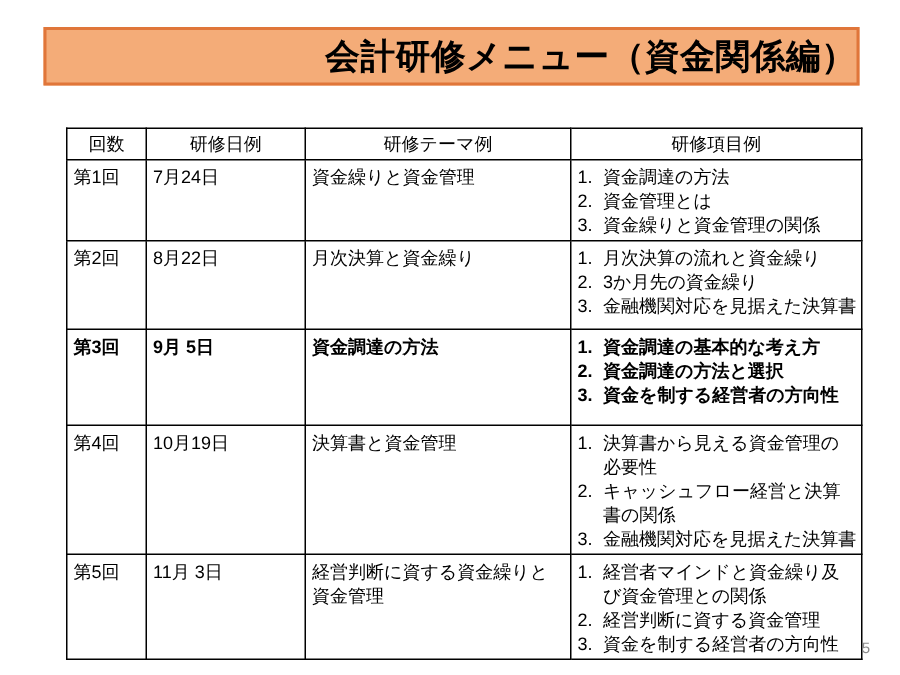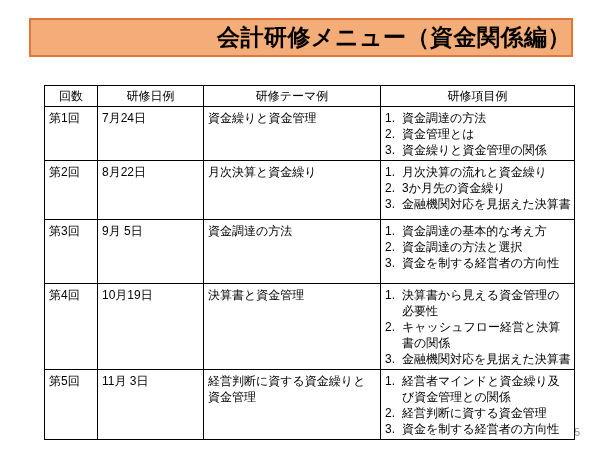--- a/index.html
+++ b/index.html
@@ -128,21 +128,21 @@
             <div class="item">
               <span class="num">2.</span>
               <span class="text">3か月先の資金繰り</span>
             </div>
             <div class="item">
               <span class="num">3.</span>
               <span class="text">金融機関対応を見据えた決算書</span>
             </div>
           </td>
         </tr>
-        <tr style="height: 64px;">
+        <tr style="height: 64px; font-weight: bold;">
           <td>第3回</td>
           <td>9月 5日</td>
           <td>資金調達の方法</td>
           <td class="items-cell">
             <div class="item">
               <span class="num">1.</span>
               <span class="text">資金調達の基本的な考え方</span>
             </div>
             <div class="item">
               <span class="num">2.</span>

